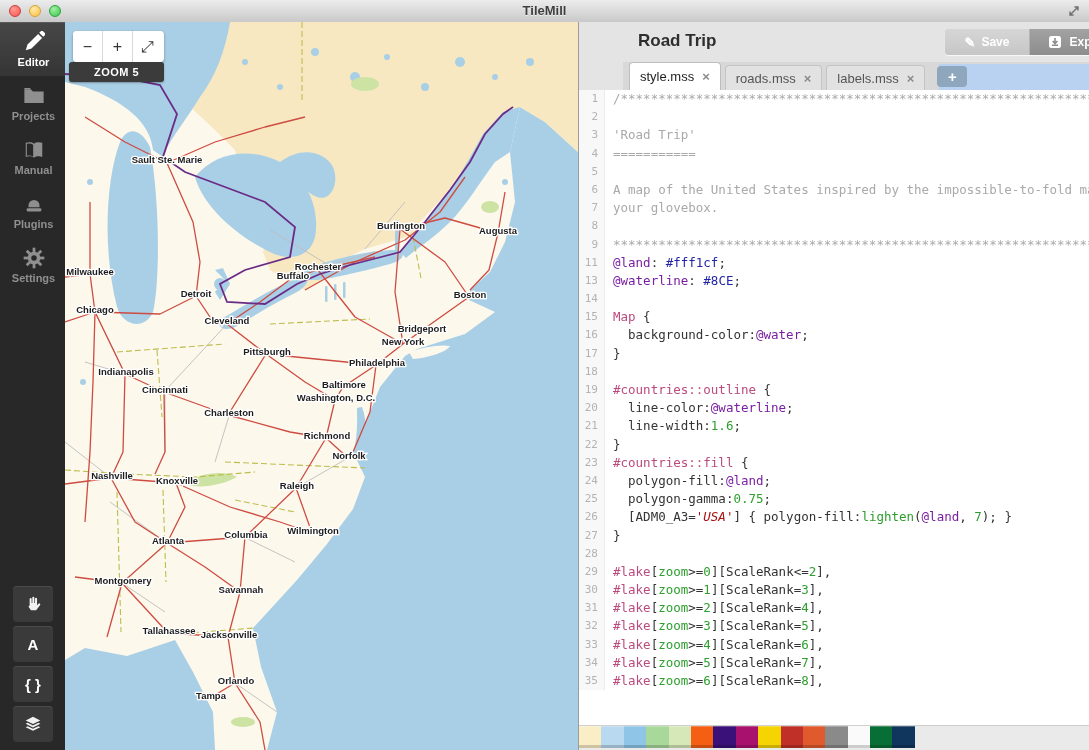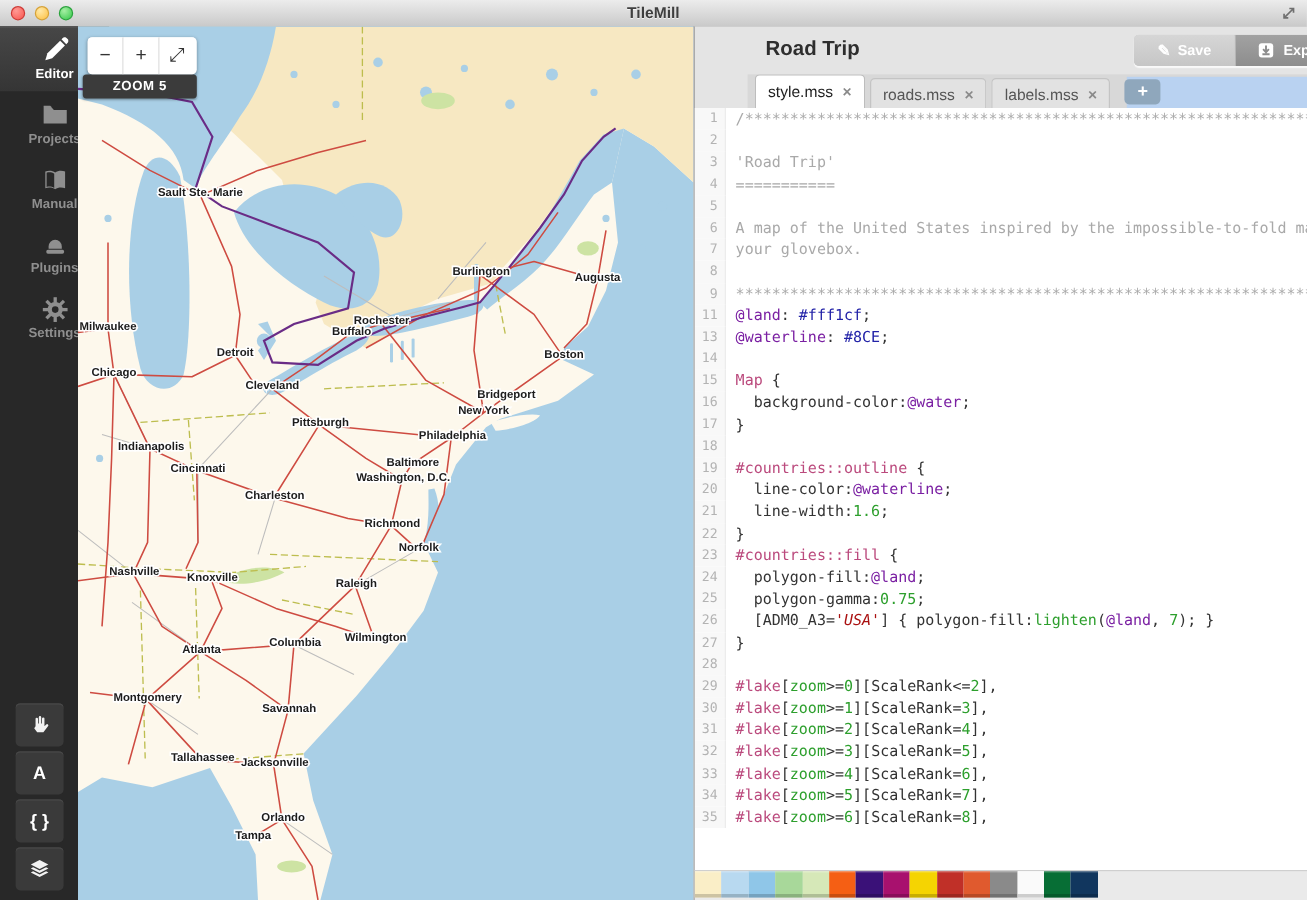--- a/index.html
+++ b/index.html
@@ -10,21 +10,21 @@
   .tl-dots{position:absolute;left:9px;top:5px;display:flex;gap:8px;}
   .dot{width:12px;height:12px;border-radius:50%;box-sizing:border-box;}
   .dot.red{background:radial-gradient(circle at 35% 30%,#ff9a94,#f9564f);border:1px solid #ce3a36;}
   .dot.yellow{background:radial-gradient(circle at 35% 30%,#ffe9a8,#fdbf40);border:1px solid #d6a237;}
   .dot.green{background:radial-gradient(circle at 35% 30%,#a6efa4,#35c84a);border:1px solid #2aa33c;}
   .win-title{position:absolute;left:0;right:0;top:3px;text-align:center;font-size:13px;
     font-weight:bold;color:#3f3f3f;text-shadow:0 1px 0 rgba(255,255,255,.7);}
   .fs-icon{position:absolute;right:8px;top:4px;width:14px;height:14px;color:#666;}
   
   .sidebar{position:absolute;left:0;top:22px;width:65px;height:728px;background:#282828;}
-  .side-item{width:65px;padding:9px 13px 8px;text-align:center;color:#8f8f8f;cursor:pointer;}
+  .side-item{width:65px;padding:9px 1px 8px;text-align:center;color:#8f8f8f;cursor:pointer;}
   .side-item .icn{display:block;margin:0 auto 3px;width:22px;height:22px;}
   .side-item .lbl{font-size:11px;font-weight:bold;}
   .side-item.active{background:linear-gradient(#474747,#353535);color:#fff;box-shadow:inset 0 1px 0 #5a5a5a;}
   .side-tools{position:absolute;left:13px;bottom:4px;width:40px;}
   .tool-btn{width:40px;height:36px;margin-bottom:4px;background:#3a3a3a;border-radius:4px;
     display:flex;align-items:center;justify-content:center;color:#f2f2f2;cursor:pointer;
     box-shadow:inset 0 1px 0 #4a4a4a;}
   .tool-btn .ticn{width:18px;height:18px;}
   .tool-txt{font-size:15px;font-weight:bold;color:#fff;}
   

